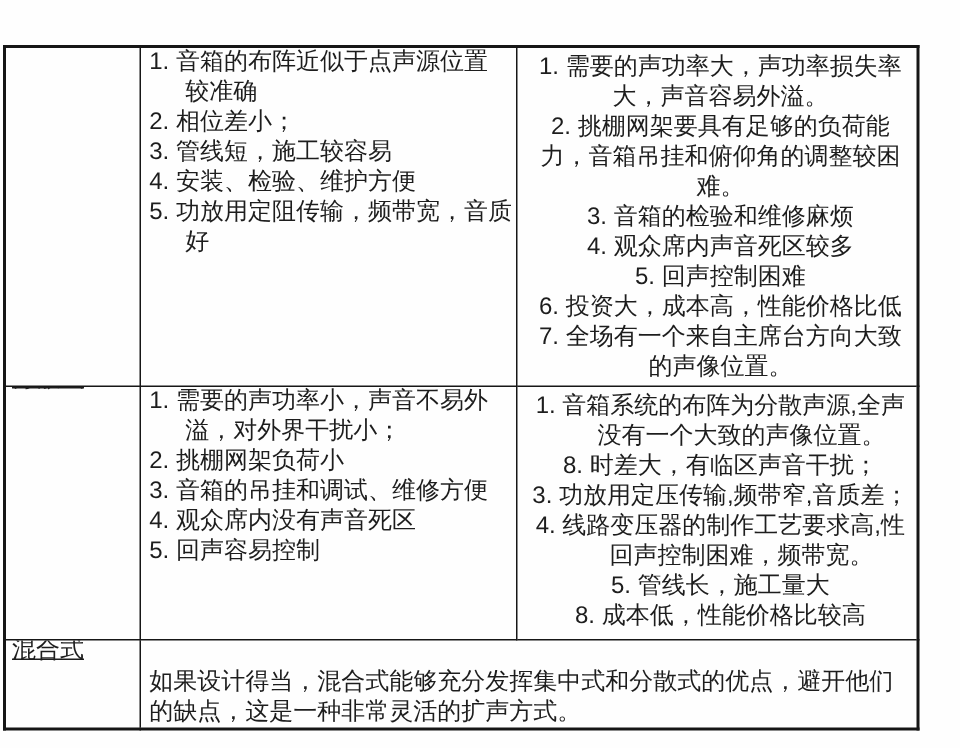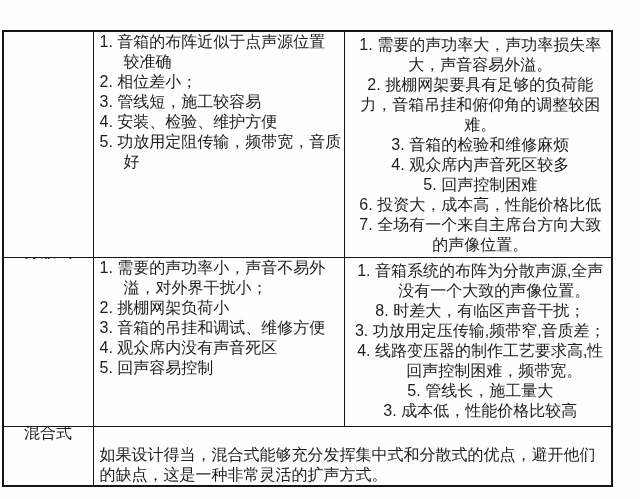--- a/index.html
+++ b/index.html
@@ -46,22 +46,23 @@
   th .htxt {
     display: block;
     padding-left: 6px;
     line-height: 23px;
     white-space: nowrap;
   }
   td.lbl { vertical-align: middle; }
   td.lbl .ltxt {
     display: block;
     position: relative;
-    padding-left: 20px;
+    padding-left: 4px;
     white-space: nowrap;
+    text-decoration: underline;
   }
   .shift-r2 { top: -16px; }
   .shift-r3 { top: -4px; }
   .lines { display: block; }
   .line {
     height: 20px;
     line-height: 20px;
     white-space: nowrap;
   }
   td.cell-adv { vertical-align: middle; }
@@ -133,21 +134,21 @@
         </td>
         <td class="cell-dis">
           <div class="lines">
             <div class="line">1. 音箱系统的布阵为分散声源,全声</div>
             <div class="line indent-b">没有一个大致的声像位置。</div>
             <div class="line">8. 时差大，有临区声音干扰；</div>
             <div class="line">3. 功放用定压传输,频带窄,音质差；</div>
             <div class="line">4. 线路变压器的制作工艺要求高,性</div>
             <div class="line indent-b">回声控制困难，频带宽。</div>
             <div class="line">5. 管线长，施工量大</div>
-            <div class="line">3. 成本低，性能价格比较高</div>
+            <div class="line">8. 成本低，性能价格比较高</div>
           </div>
         </td>
       </tr>
 
       <tr class="r3">
         <td class="lbl">
           <span class="ltxt shift-r3">混合式</span>
         </td>
         <td class="cell-merged" colspan="2">
           <div class="lines">

